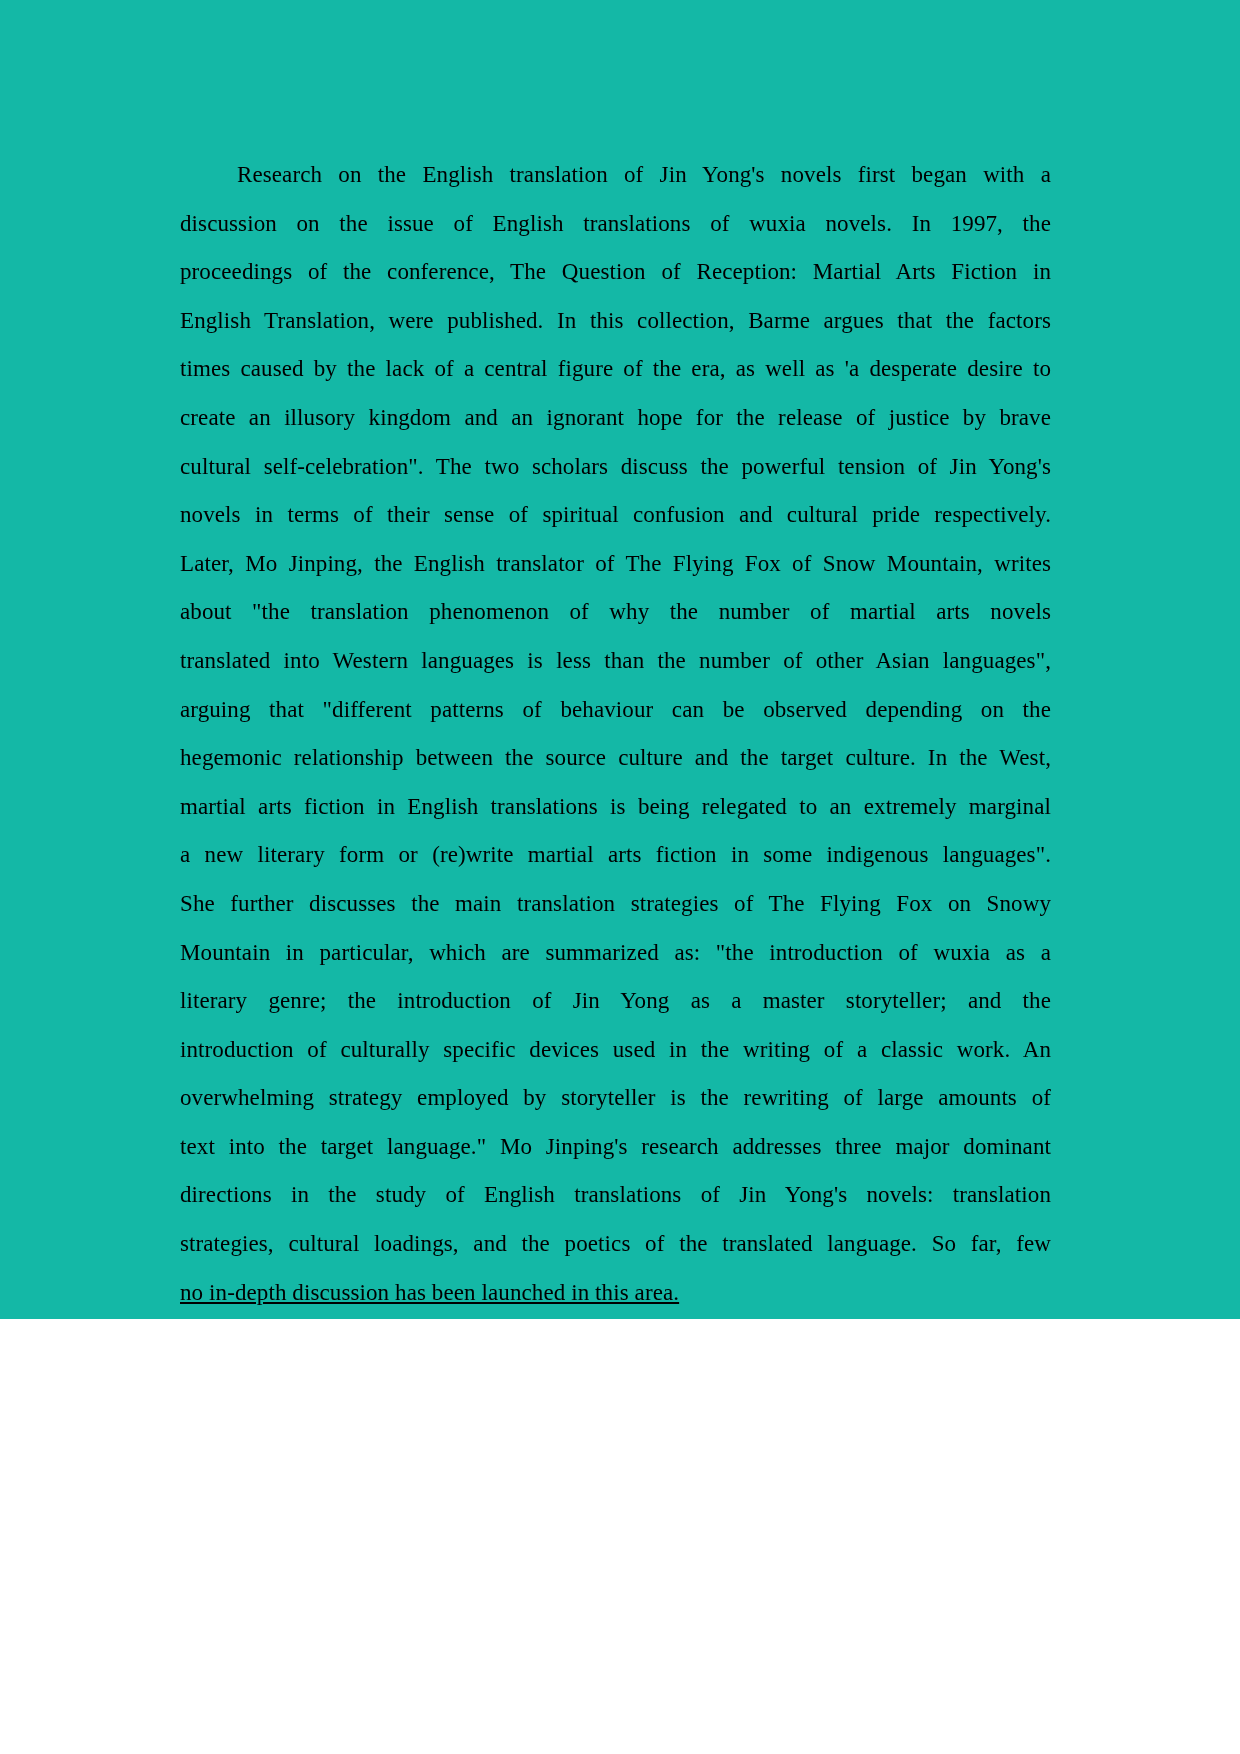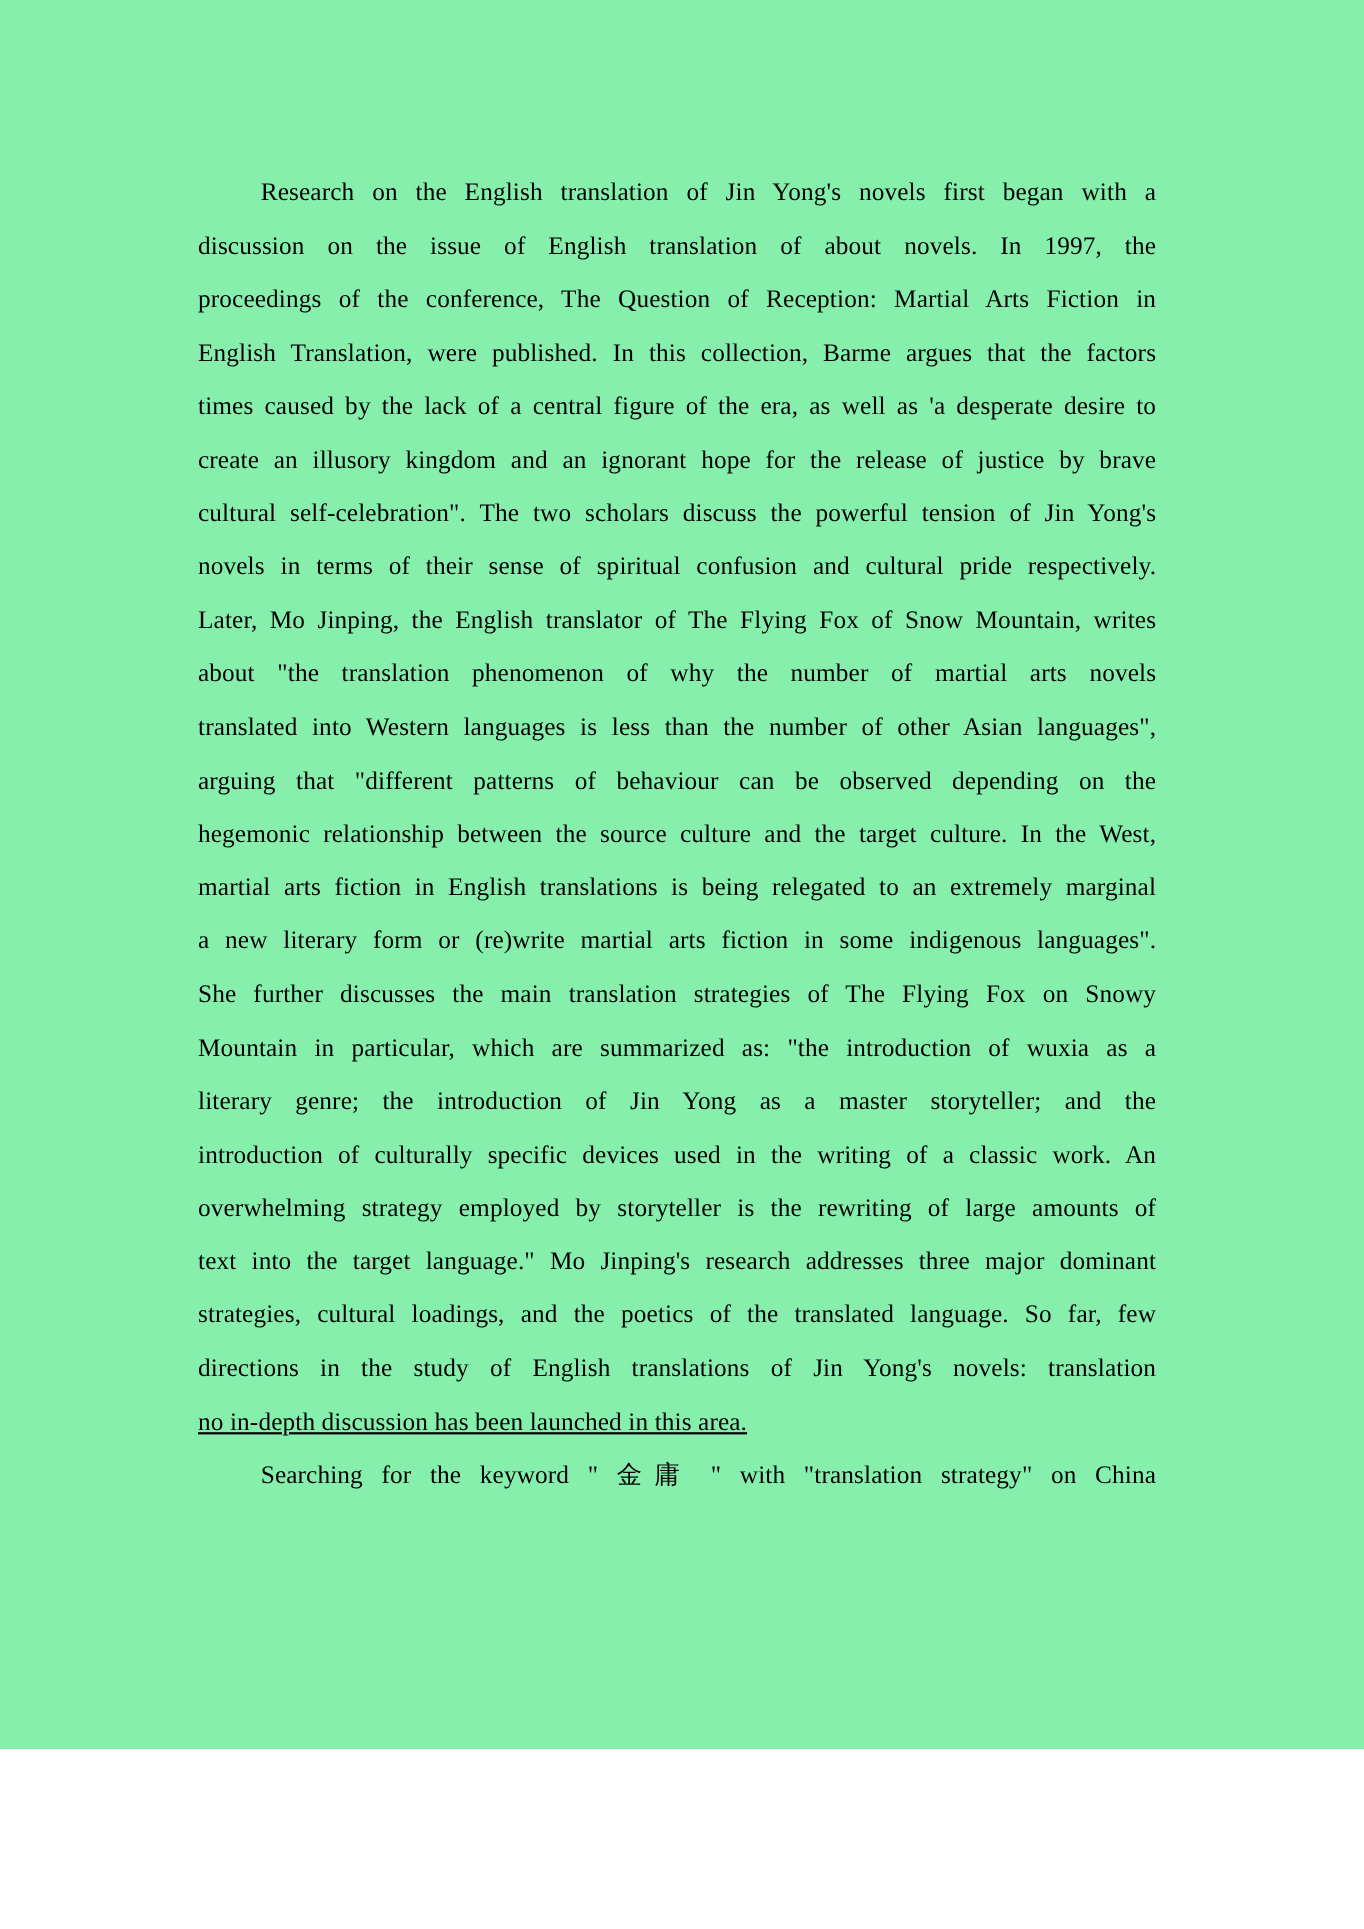--- a/index.html
+++ b/index.html
@@ -3,22 +3,22 @@
 <meta charset="utf-8">
 <style>
   html, body {
     margin: 0;
     padding: 0;
     background: #ffffff;
   }
   .page {
     position: relative;
     width: 1240px;
-    height: 1590px;
-    background: #86efac;
+    height: 1319px;
+    background: #14b8a6;
     color: #000000;
     font-family: "Liberation Serif", "DejaVu Serif", serif;
     overflow: hidden;
   }
   .text-block {
     position: absolute;
     left: 180px;
     top: 151px;
     width: 871px;
     font-size: 23px;
@@ -48,42 +48,42 @@
     letter-spacing: 0.5px;
   }
 </style>
 </head>
 <body>
 
 <div class="page">
   <div class="text-block">
 
     <div class="line indent">Research on the English translation of Jin Yong's novels first began with a</div>
-    <div class="line">discussion on the issue of English translation of about novels. In 1997, the</div>
+    <div class="line">discussion on the issue of English translations of wuxia novels. In 1997, the</div>
     <div class="line">proceedings of the conference, The Question of Reception: Martial Arts Fiction in</div>
     <div class="line">English Translation, were published. In this collection, Barme argues that the factors</div>
     <div class="line">times caused by the lack of a central figure of the era, as well as 'a desperate desire to</div>
     <div class="line">create an illusory kingdom and an ignorant hope for the release of justice by brave</div>
     <div class="line">cultural self-celebration". The two scholars discuss the powerful tension of Jin Yong's</div>
     <div class="line">novels in terms of their sense of spiritual confusion and cultural pride respectively.</div>
     <div class="line">Later, Mo Jinping, the English translator of The Flying Fox of Snow Mountain, writes</div>
     <div class="line">about "the translation phenomenon of why the number of martial arts novels</div>
     <div class="line">translated into Western languages is less than the number of other Asian languages",</div>
     <div class="line">arguing that "different patterns of behaviour can be observed depending on the</div>
     <div class="line">hegemonic relationship between the source culture and the target culture. In the West,</div>
     <div class="line">martial arts fiction in English translations is being relegated to an extremely marginal</div>
     <div class="line">a new literary form or (re)write martial arts fiction in some indigenous languages".</div>
     <div class="line">She further discusses the main translation strategies of The Flying Fox on Snowy</div>
     <div class="line">Mountain in particular, which are summarized as: "the introduction of wuxia as a</div>
     <div class="line">literary genre; the introduction of Jin Yong as a master storyteller; and the</div>
     <div class="line">introduction of culturally specific devices used in the writing of a classic work. An</div>
     <div class="line">overwhelming strategy employed by storyteller is the rewriting of large amounts of</div>
     <div class="line">text into the target language." Mo Jinping's research addresses three major dominant</div>
+    <div class="line">directions in the study of English translations of Jin Yong's novels: translation</div>
     <div class="line">strategies, cultural loadings, and the poetics of the translated language. So far, few</div>
-    <div class="line">directions in the study of English translations of Jin Yong's novels: translation</div>
     <div class="line para-end">no in-depth discussion has been launched in this area.</div>
 
     <div class="line indent">Searching for the keyword " 金庸 " with "translation strategy" on China</div>
 
   </div>
 
   <div class="page-number">4</div>
 </div>
 
 </body></html>

